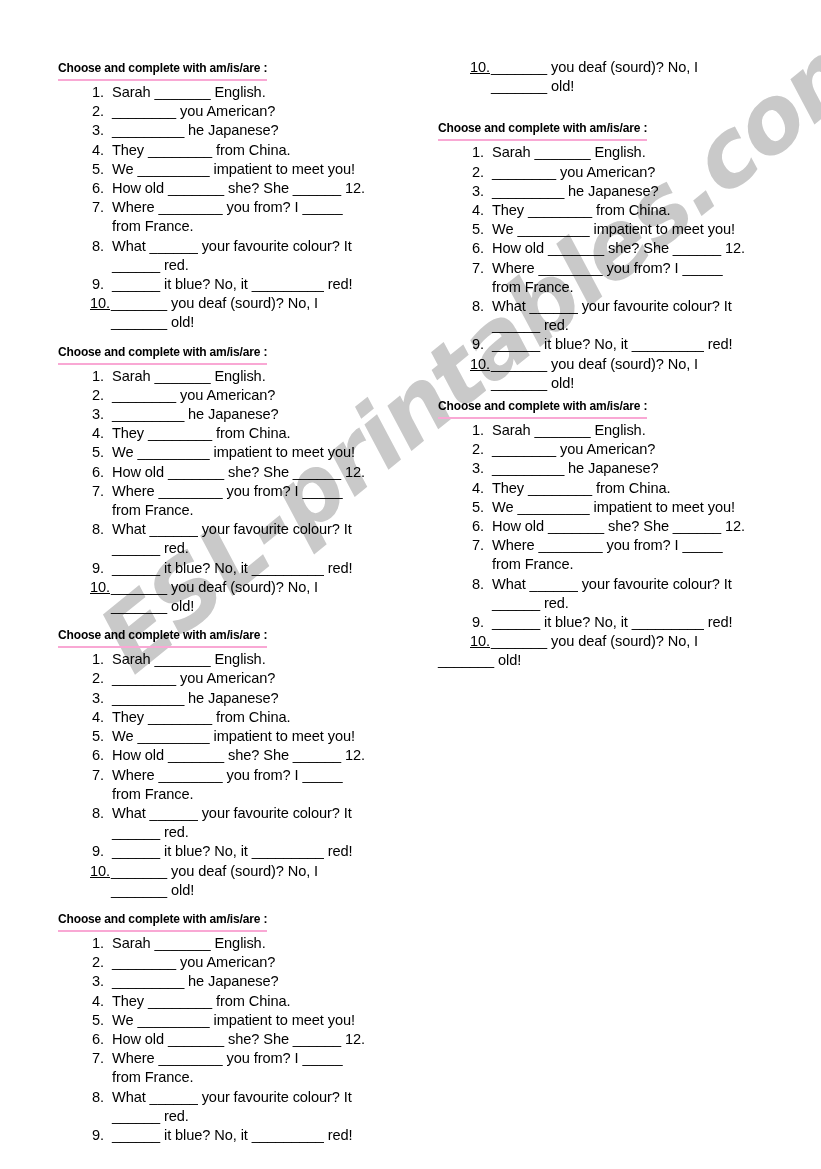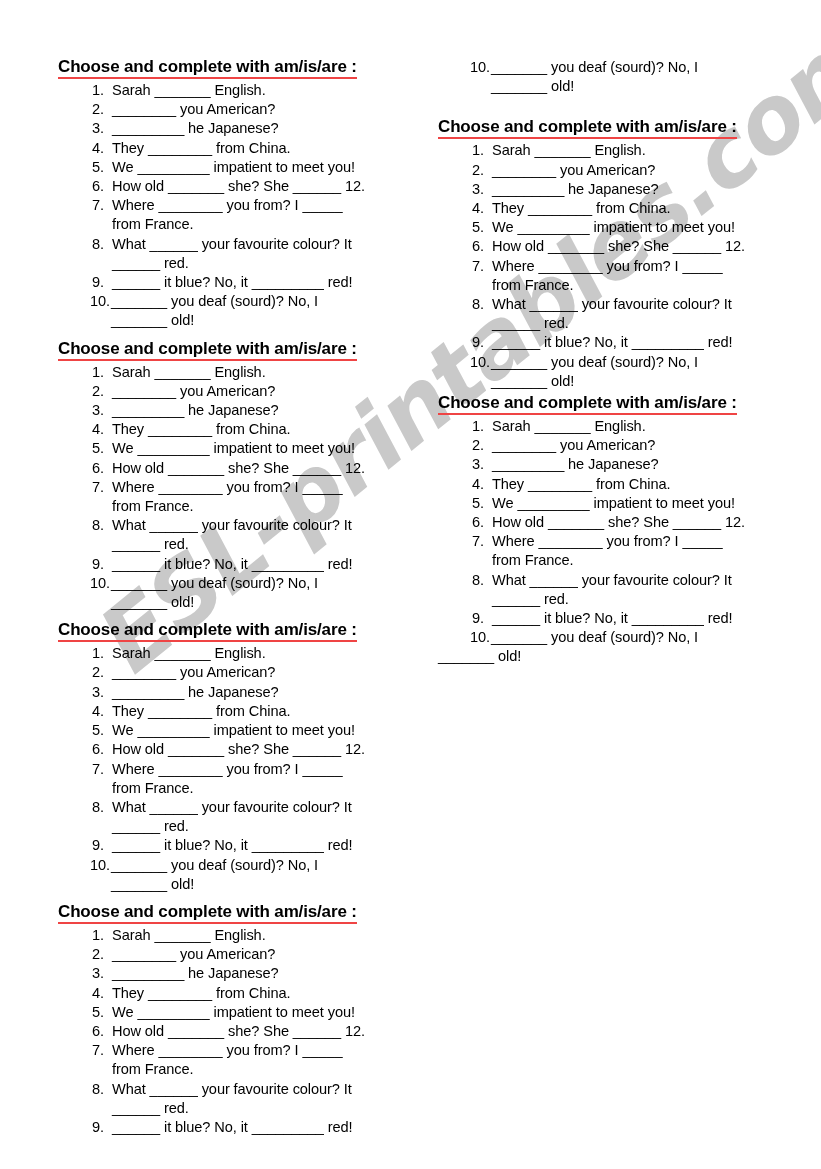--- a/index.html
+++ b/index.html
@@ -45,27 +45,27 @@
     z-index: 10;
   }
   #col-left  { left: 58px;  width: 352px; }
   #col-right { left: 438px; width: 352px; }
 
   .block { margin: 0 0 3px 0; }
   .block.tight { margin-bottom: 0; }
 
   h2.ex-heading {
     font-family: "Liberation Sans", sans-serif;
-    font-size: 17px;
+    font-size: 12px;
     font-weight: bold;
     letter-spacing: -0.15px;
     margin: 0 0 2px 0;
     padding: 0 0 2px 0;
     display: inline-block;
-    border-bottom: 2px solid #ef4444;
+    border-bottom: 2px solid #f9a8d4;
     line-height: 17px;
     white-space: nowrap;
   }
 
   ol.ex-list {
     list-style: none;
     margin: 0;
     padding: 0;
   }
   ol.ex-list > li {
@@ -79,21 +79,21 @@
     letter-spacing: -0.1px;
   }
   ol.ex-list > li .num {
     position: absolute;
     left: 0;
     top: 0;
     width: 46px;
     text-align: right;
     font-size: 14.6px;
   }
-  ol.ex-list > li.wide-num .num { width: 52px; }
+  ol.ex-list > li.wide-num .num { width: 52px; text-decoration: underline; }
   ol.ex-list > li.wide-num { padding-left: 53px; }
 
   .cont {
     font-family: "Liberation Sans", sans-serif;
     font-size: 14.6px;
     line-height: 19.2px;
     padding-left: 54px;
     white-space: pre-wrap;
     letter-spacing: -0.1px;
   }

